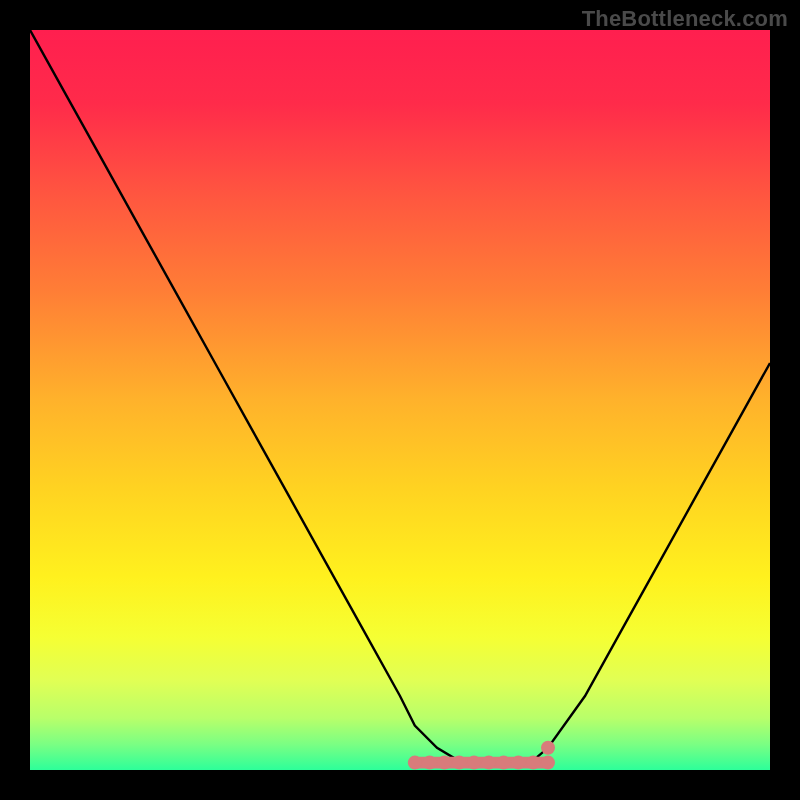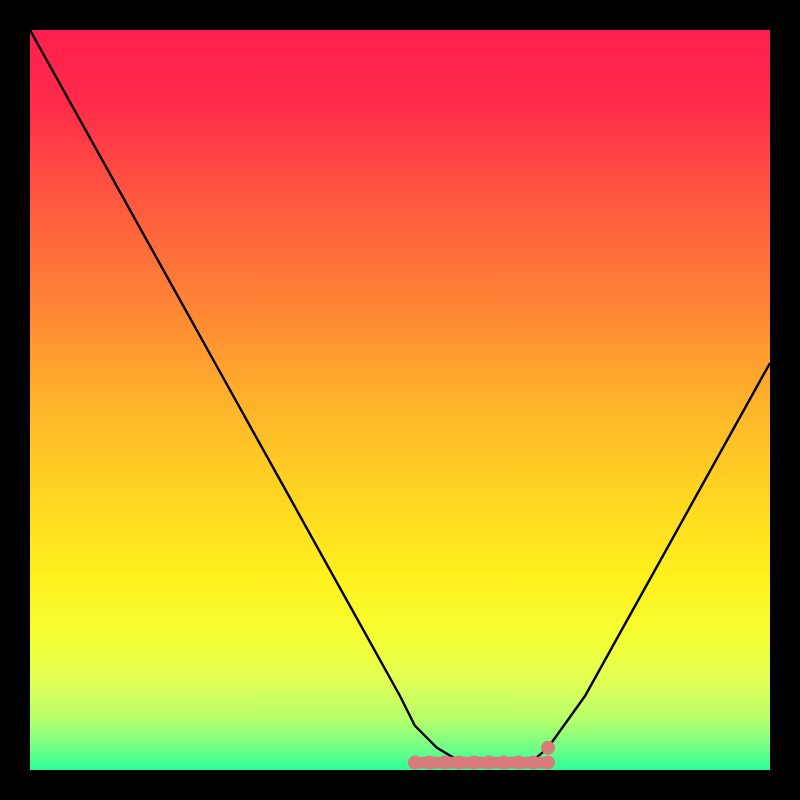--- a/index.html
+++ b/index.html
@@ -37,20 +37,21 @@
   .plot svg {
     display: block;
     width: 740px;
     height: 740px;
   }
 </style>
 </head>
 <body>
 
 <div class="frame">
+  <div class="watermark">TheBottleneck.com</div>
 
   <div class="plot">
     <svg id="plot-svg" viewBox="0 0 740 740" preserveAspectRatio="none">
       <defs>
         <linearGradient id="bg-grad" x1="0" y1="0" x2="0" y2="1">
             <stop offset="0.00%" stop-color="#ff1f4f"></stop>
             <stop offset="10.00%" stop-color="#ff2b4a"></stop>
             <stop offset="22.00%" stop-color="#ff5540"></stop>
             <stop offset="35.00%" stop-color="#ff7d36"></stop>
             <stop offset="50.00%" stop-color="#ffb22b"></stop>

